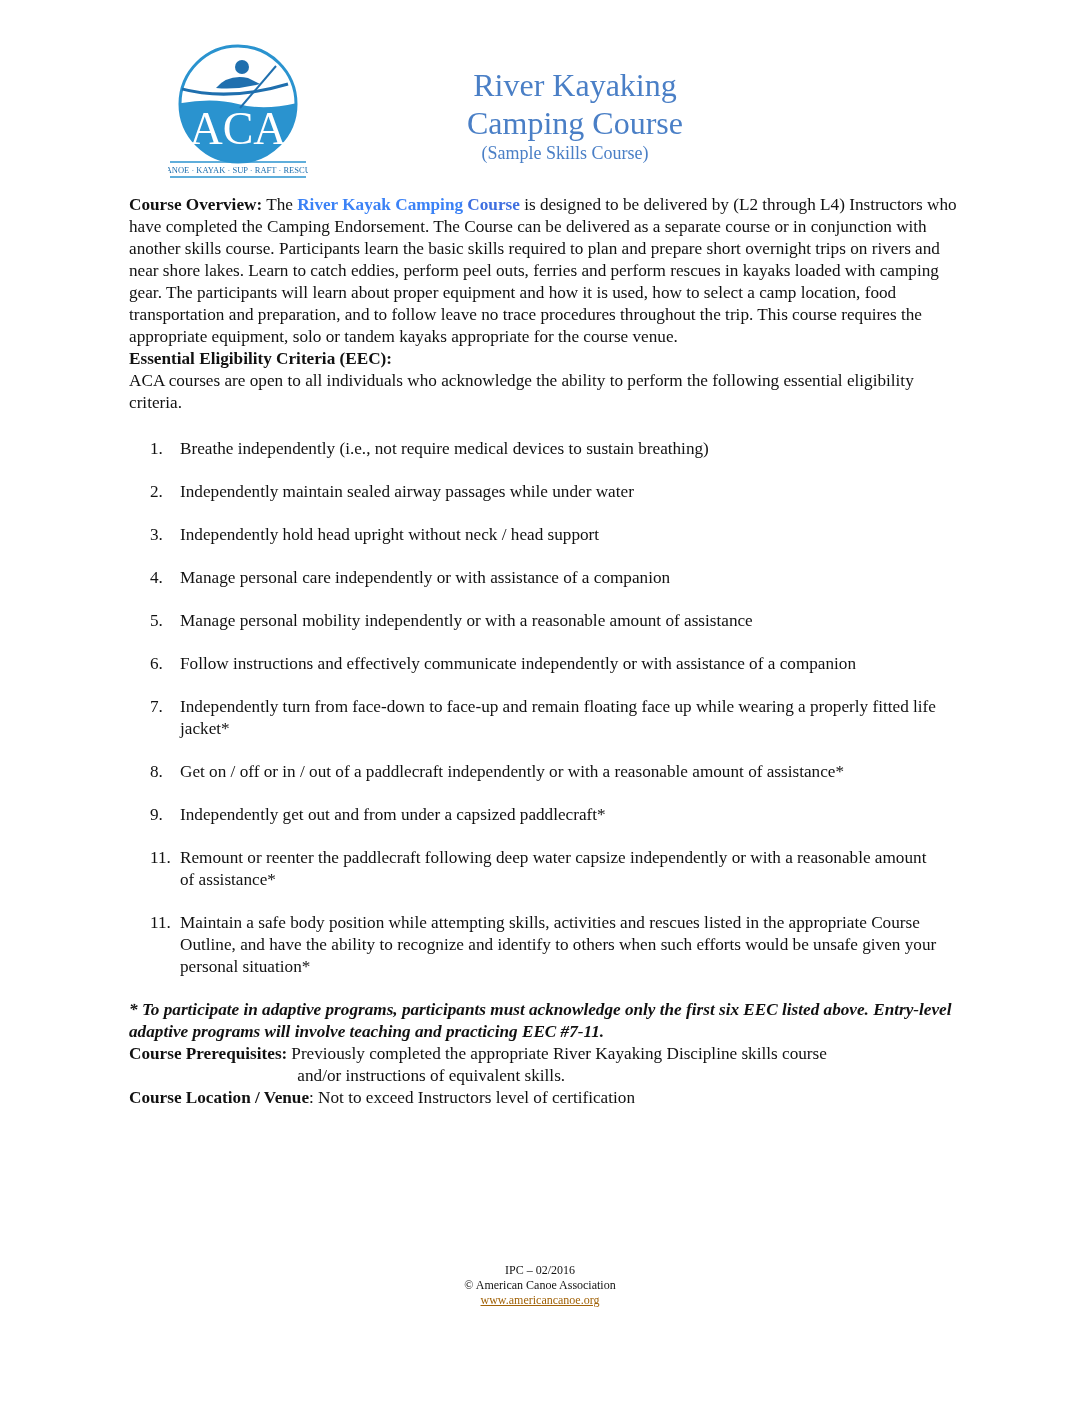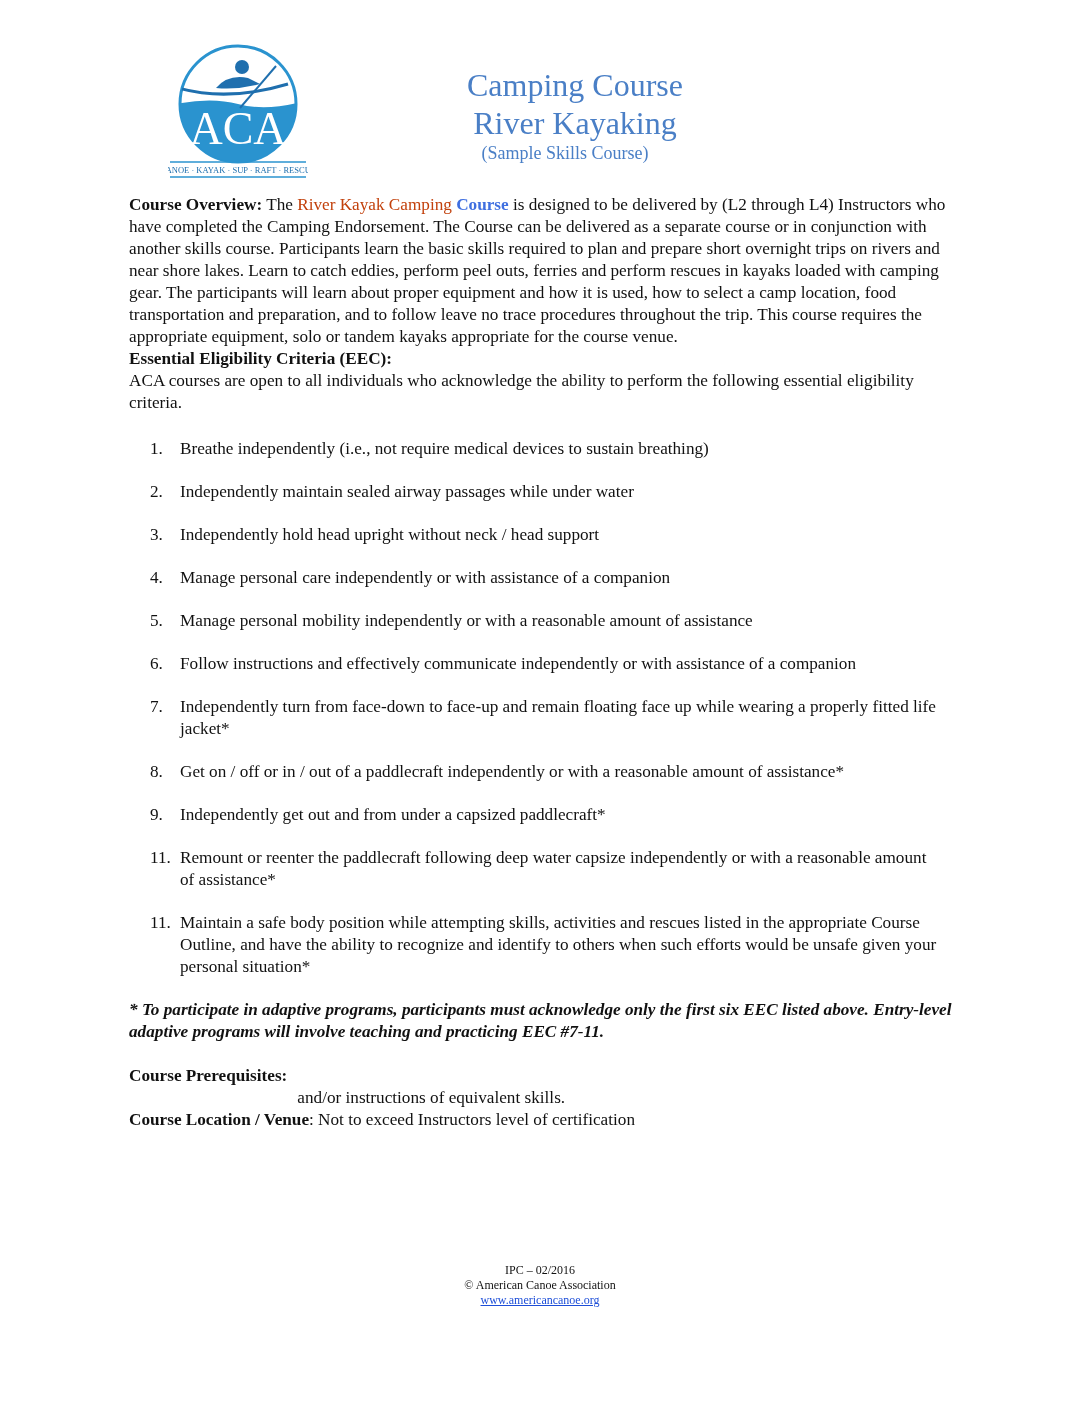--- a/index.html
+++ b/index.html
@@ -8,34 +8,34 @@
     font-family: "Liberation Serif", "DejaVu Serif", serif;
     color: #111111;
   }
   .logo { position: absolute; left: 168px; top: 44px; width: 140px; height: 140px; }
   .title-block { position: absolute; left: 400px; top: 66px; width: 350px; text-align: center; color: #4a7fc6; }
   .title-line { font-size: 32px; line-height: 38px; display: block; }
   .subtitle { font-size: 18px; line-height: 22px; display: block; margin-left: -20px; font-family: Liberation Serif, serif; }
   .body { position: absolute; left: 129px; top: 194px; width: 830px; font-size: 17.2px; line-height: 22px; }
   .body p { margin: 0; }
   .b { font-weight: bold; }
-  .blue1 { color: #c2410c; font-weight: normal; }
+  .blue1 { color: #3b82f6; font-weight: bold; }
   .blue2 { color: #3f6fe0; font-weight: bold; }
   .section { margin-top: 22px; }
   ol.eec { list-style: none; margin: 24px 0 0 0; padding: 0; }
   ol.eec li { display: flex; margin-bottom: 21px; }
   ol.eec li .num { width: 51px; flex: 0 0 51px; text-align: right; padding-right: 0; box-sizing: border-box; }
   ol.eec li .num span { display: inline-block; width: 30px; text-align: left; }
   ol.eec li .txt { flex: 1; padding-left: 0; max-width: 760px; }
   .note { font-style: italic; font-weight: bold; margin-top: 4px; }
-  .prereq { display: flex; margin-top: 22px; }
+  .prereq { display: flex; }
   .prereq .lbl { white-space: nowrap; }
   .prereq .val { padding-left: 4px; }
   .footer { position: absolute; left: 400px; top: 1263px; width: 280px; text-align: center; font-size: 12px; line-height: 15px; }
-  .footer a { color: #1d4ed8; text-decoration: underline; }
+  .footer a { color: #a16207; text-decoration: underline; }
 </style>
 </head>
 <body>
 
 <div class="logo">
   <svg width="140" height="140" viewBox="0 0 140 140">
     <defs>
       <clipPath id="circ">
           <circle cx="70" cy="60" r="58"></circle>
         </clipPath>
@@ -49,22 +49,22 @@
     <path d="M48 44 Q60 30 80 34 L92 40 Q70 46 48 44 Z" fill="#1f6fae"></path>
     <line x1="72" y1="64" x2="108" y2="22" stroke="#1f6fae" stroke-width="2"></line>
     <text x="70" y="100" text-anchor="middle" font-family="Liberation Serif, serif" font-size="46" fill="#ffffff">ACA</text>
     <line x1="2" y1="118" x2="138" y2="118" stroke="#2a93cf" stroke-width="1.5"></line>
     <text x="70" y="129" text-anchor="middle" font-family="Liberation Serif, serif" font-size="8.5" fill="#1f6fae">CANOE · KAYAK · SUP · RAFT · RESCUE</text>
     <line x1="2" y1="133" x2="138" y2="133" stroke="#2a93cf" stroke-width="1.5"></line>
   </svg>
 </div>
 
 <div class="title-block">
+  <span class="title-line">River Kayaking</span>
   <span class="title-line">Camping Course</span>
-  <span class="title-line">River Kayaking</span>
   <span class="subtitle">(Sample Skills Course)</span>
 </div>
 
 <div class="body">
   <p>
     <span class="b">Course Overview:</span><span> The </span><span class="blue1">River Kayak Camping </span><span class="blue2">Course</span><span> is designed to be delivered by (L2 through L4) Instructors who have completed the Camping Endorsement. The Course can be delivered as a separate course or in conjunction with another skills course. Participants learn the basic skills required to plan and prepare short overnight trips on rivers and near shore lakes. Learn to catch eddies, perform peel outs, ferries and perform rescues in kayaks loaded with camping gear. The participants will learn about proper equipment and how it is used, how to select a camp location, food transportation and preparation, and to follow leave no trace procedures throughout the trip. This course requires the appropriate equipment, solo or tandem kayaks appropriate  for the course venue.</span>
   </p>
 
   <p class="section b">Essential Eligibility Criteria (EEC):</p>
   <p>ACA courses are open to all individuals who acknowledge the ability to perform the following essential eligibility criteria.</p>
@@ -114,21 +114,21 @@
         <span class="num"><span>11.</span></span>
         <span class="txt">Maintain a safe body position while attempting skills, activities and rescues listed in the appropriate Course Outline, and have the ability to recognize and identify to others when such efforts would be unsafe given your personal situation*</span>
       </li>
   </ol>
 
   <p class="note">* To participate in adaptive programs, participants must acknowledge only the first six EEC listed above. Entry-level adaptive programs will involve teaching and practicing EEC #7-11.</p>
 
   <div class="prereq">
     <span class="b lbl">Course Prerequisites:</span>
     <span class="val">
-      <br>
+      <span>Previously completed the appropriate River Kayaking  Discipline skills course</span><br>
       <span style="padding-left:6px">and/or instructions of equivalent skills.</span>
     </span>
   </div>
 
 
   <p class="section">
     <span class="b">Course Location / Venue</span><span>: Not to exceed Instructors level of certification</span>
   </p>
 </div>
 

